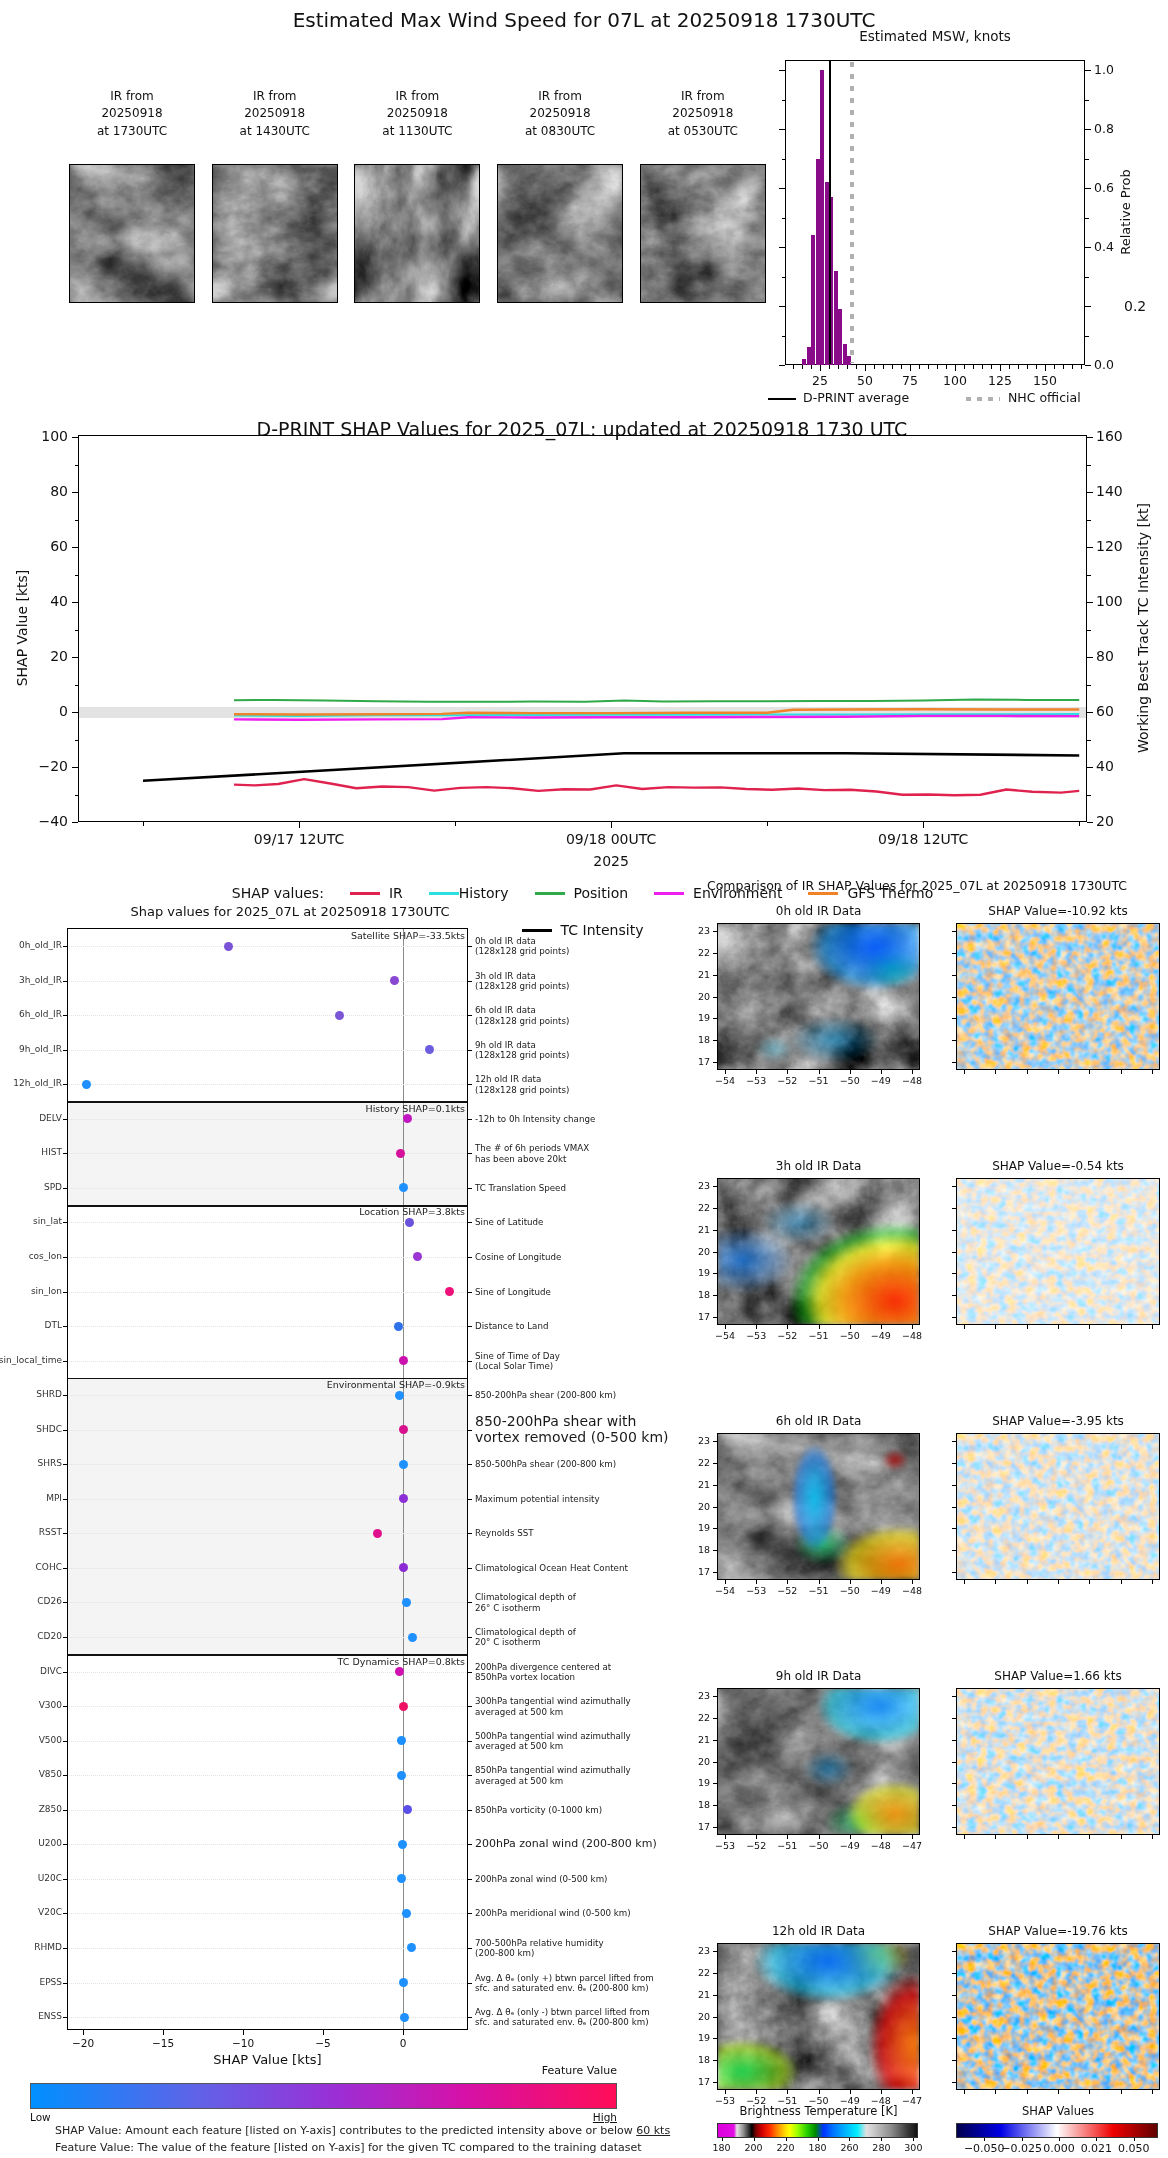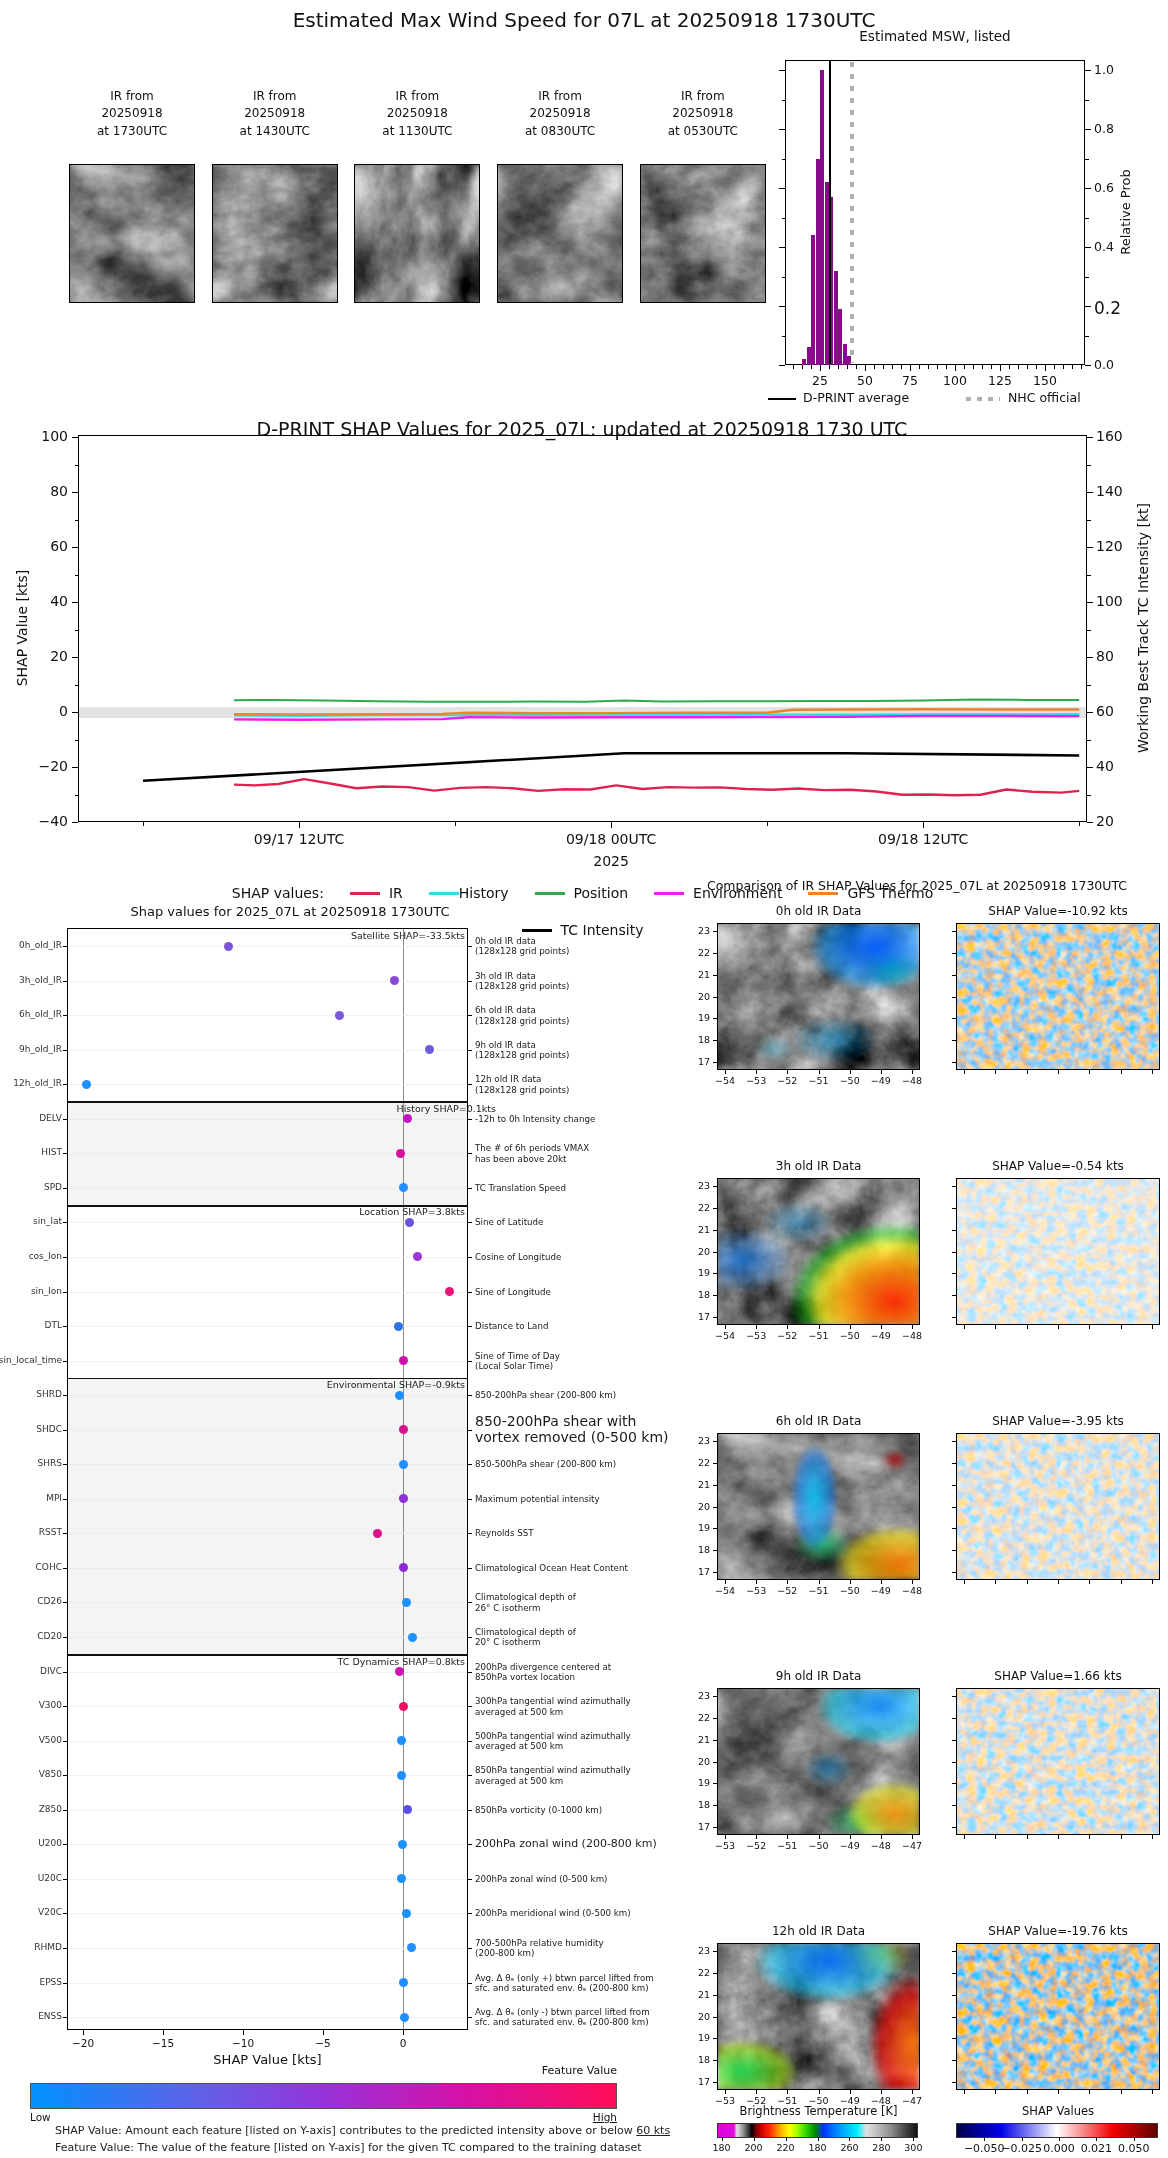--- a/index.html
+++ b/index.html
@@ -153,21 +153,21 @@
 20250918
 at 0530UTC</div>
         <div class="abs border" style="left: 0px; top: 76px; width: 126px; height: 139px; overflow: hidden;">
           <svg class="noise" width="126" height="139" style="position: absolute; left: 0px; top: 0px;">
             <rect width="100%" height="100%" fill="#555" filter="url(#fgray5)"></rect>
           </svg>
         </div>
       </div>
     </div>
   <div id="hist">
-    <div class="abs axtitle" style="left:935px;top:28px;font-size:13.5px">Estimated MSW, listed</div>
+    <div class="abs axtitle" style="left:935px;top:28px;font-size:13.5px">Estimated MSW, knots</div>
   <div class="abs border" style="left: 785px; top: 60px; width: 300px; height: 305px;"></div>
       <div class="abs" style="left: 802.05px; top: 359.1px; width: 4.4px; height: 5.9px; background: rgb(138, 11, 138);"></div>
       <div class="abs" style="left: 806.55px; top: 347.3px; width: 4.4px; height: 17.7px; background: rgb(138, 11, 138);"></div>
       <div class="abs" style="left: 811.05px; top: 235.2px; width: 4.4px; height: 129.8px; background: rgb(138, 11, 138);"></div>
       <div class="abs" style="left: 815.55px; top: 158.5px; width: 4.4px; height: 206.5px; background: rgb(138, 11, 138);"></div>
       <div class="abs" style="left: 820.05px; top: 70px; width: 4.4px; height: 295px; background: rgb(138, 11, 138);"></div>
       <div class="abs" style="left: 824.55px; top: 182.1px; width: 4.4px; height: 182.9px; background: rgb(138, 11, 138);"></div>
       <div class="abs" style="left: 829.05px; top: 196.85px; width: 4.4px; height: 168.15px; background: rgb(138, 11, 138);"></div>
       <div class="abs" style="left: 833.55px; top: 270.6px; width: 4.4px; height: 94.4px; background: rgb(138, 11, 138);"></div>
       <div class="abs" style="left: 838.05px; top: 308.95px; width: 4.4px; height: 56.05px; background: rgb(138, 11, 138);"></div>
@@ -182,21 +182,21 @@
       <div class="abs" style="left: 779px; top: 129px; width: 6px; height: 1.2px; background: rgb(0, 0, 0);"></div>
       <div class="abs ticklab" style="left: 1094px; top: 121px; font-size: 12.5px;">0.8</div>
       <div class="abs" style="left: 1085px; top: 188px; width: 6px; height: 1.2px; background: rgb(0, 0, 0);"></div>
       <div class="abs" style="left: 779px; top: 188px; width: 6px; height: 1.2px; background: rgb(0, 0, 0);"></div>
       <div class="abs ticklab" style="left: 1094px; top: 180px; font-size: 12.5px;">0.6</div>
       <div class="abs" style="left: 1085px; top: 247px; width: 6px; height: 1.2px; background: rgb(0, 0, 0);"></div>
       <div class="abs" style="left: 779px; top: 247px; width: 6px; height: 1.2px; background: rgb(0, 0, 0);"></div>
       <div class="abs ticklab" style="left: 1094px; top: 239px; font-size: 12.5px;">0.4</div>
       <div class="abs" style="left: 1085px; top: 306px; width: 6px; height: 1.2px; background: rgb(0, 0, 0);"></div>
       <div class="abs" style="left: 779px; top: 306px; width: 6px; height: 1.2px; background: rgb(0, 0, 0);"></div>
-      <div class="abs ticklab" style="left: 1094px; top: 298px; font-size: 17px;">0.2</div>
+      <div class="abs ticklab" style="left: 1124px; top: 298px; font-size: 14px;">0.2</div>
       <div class="abs" style="left: 1085px; top: 365px; width: 6px; height: 1.2px; background: rgb(0, 0, 0);"></div>
       <div class="abs" style="left: 779px; top: 365px; width: 6px; height: 1.2px; background: rgb(0, 0, 0);"></div>
       <div class="abs ticklab" style="left: 1094px; top: 357px; font-size: 12.5px;">0.0</div>
       <div class="abs" style="left: 1085px; top: 335.5px; width: 3.5px; height: 1px; background: rgb(0, 0, 0);"></div>
       <div class="abs" style="left: 781.5px; top: 335.5px; width: 3.5px; height: 1px; background: rgb(0, 0, 0);"></div>
       <div class="abs" style="left: 1085px; top: 276.5px; width: 3.5px; height: 1px; background: rgb(0, 0, 0);"></div>
       <div class="abs" style="left: 781.5px; top: 276.5px; width: 3.5px; height: 1px; background: rgb(0, 0, 0);"></div>
       <div class="abs" style="left: 1085px; top: 217.5px; width: 3.5px; height: 1px; background: rgb(0, 0, 0);"></div>
       <div class="abs" style="left: 781.5px; top: 217.5px; width: 3.5px; height: 1px; background: rgb(0, 0, 0);"></div>
       <div class="abs" style="left: 1085px; top: 158.5px; width: 3.5px; height: 1px; background: rgb(0, 0, 0);"></div>
@@ -556,21 +556,21 @@
 sfc. and saturated env. θₑ (200-800 km)</div>
       <div class="abs" style="left: 67px; top: 2017.05px; width: 401px; height: 0px; border-top: 1px dotted rgb(228, 228, 228);"></div>
       <div class="abs ticklab" style="left: -8px; top: 2011.05px; width: 70px; text-align: right; font-size: 9px; color: rgb(51, 51, 51);">ENSS</div>
       <div class="abs" style="left: 63px; top: 2017.05px; width: 4px; height: 1px; background: rgb(0, 0, 0);"></div>
       <div class="abs" style="left: 468px; top: 2017.05px; width: 4px; height: 1px; background: rgb(0, 0, 0);"></div>
       <div class="abs" style="left: 400.1px; top: 2012.55px; width: 9px; height: 9px; border-radius: 50%; background: rgb(30, 144, 255);"></div>
       <div class="abs pre vcent" style="left: 475px; top: 2017.05px; font-size: 8.7px; line-height: 1.2; color: rgb(26, 26, 26); width: 215px;">Avg. Δ θₑ (only -) btwn parcel lifted from
 sfc. and saturated env. θₑ (200-800 km)</div>
       <div class="abs ticklab" style="left: 67px; top: 930px; width: 398px; text-align: right; font-size: 9.5px; color: rgb(34, 34, 34);">Satellite SHAP=-33.5kts</div>
       <div class="abs" style="left: 67px; top: 1101.47px; width: 401px; height: 1.4px; background: rgb(17, 17, 17);"></div>
-      <div class="abs ticklab" style="left: 67px; top: 1102.75px; width: 398px; text-align: right; font-size: 9.5px; color: rgb(34, 34, 34); padding-left: 31px;">History SHAP=0.1kts</div>
+      <div class="abs ticklab" style="left: 67px; top: 1102.75px; width: 398px; text-align: right; font-size: 9.5px; color: rgb(34, 34, 34);">History SHAP=0.1kts</div>
       <div class="abs" style="left: 67px; top: 1205.12px; width: 401px; height: 1.4px; background: rgb(17, 17, 17);"></div>
       <div class="abs ticklab" style="left: 67px; top: 1206.4px; width: 398px; text-align: right; font-size: 9.5px; color: rgb(34, 34, 34);">Location SHAP=3.8kts</div>
       <div class="abs" style="left: 67px; top: 1377.88px; width: 401px; height: 1.4px; background: rgb(17, 17, 17);"></div>
       <div class="abs ticklab" style="left: 67px; top: 1379.15px; width: 398px; text-align: right; font-size: 9.5px; color: rgb(34, 34, 34);">Environmental SHAP=-0.9kts</div>
       <div class="abs" style="left: 67px; top: 1654.27px; width: 401px; height: 1.4px; background: rgb(17, 17, 17);"></div>
       <div class="abs ticklab" style="left: 67px; top: 1655.55px; width: 398px; text-align: right; font-size: 9.5px; color: rgb(34, 34, 34);">TC Dynamics SHAP=0.8kts</div>
       <div class="abs border" style="left: 67px; top: 928px; width: 401px; height: 1102px; background: transparent;"></div>
       <div class="abs" style="left: 83px; top: 2030px; width: 1.1px; height: 5px; background: rgb(0, 0, 0);"></div>
       <div class="abs ticklab center" style="left: 83px; top: 2037px; font-size: 10.5px;">−20</div>
       <div class="abs" style="left: 163px; top: 2030px; width: 1.1px; height: 5px; background: rgb(0, 0, 0);"></div>

